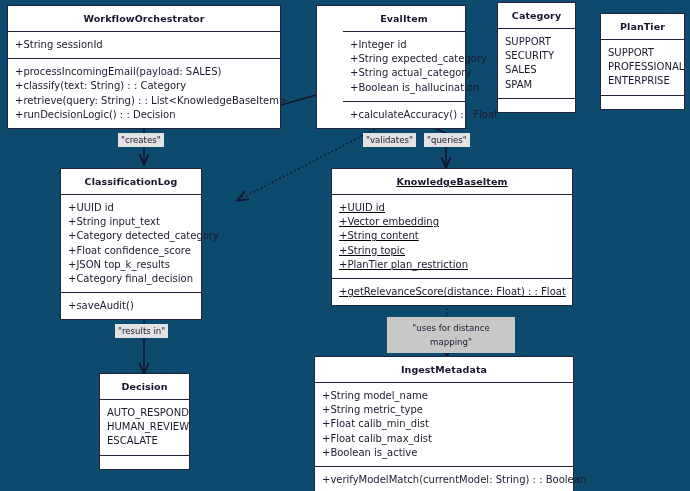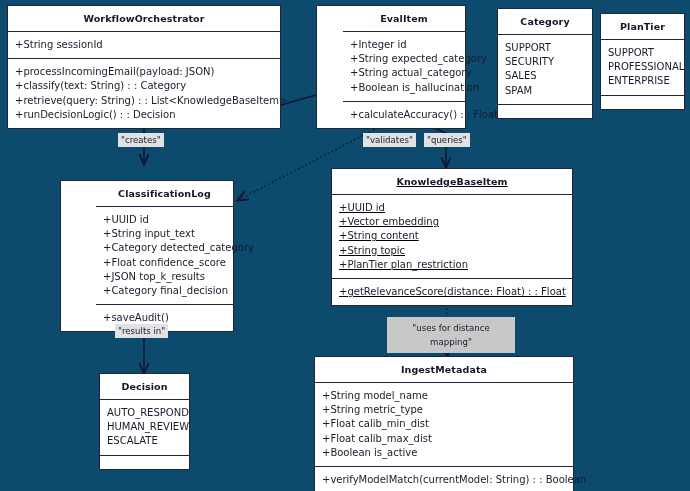--- a/index.html
+++ b/index.html
@@ -109,62 +109,62 @@
 
     <path d="M 447,300 L 447,356" stroke="#14142b" stroke-width="1.5" fill="none" stroke-dasharray="1.6,2.6" marker-end="url(#arrowDotted)"></path>
   </svg>
 
   <div class="uml-box" style="left:7px; top:5px; width:274px;">
     <div class="uml-title">WorkflowOrchestrator</div>
     <div class="uml-section">
       <div class="uml-line">+String sessionId</div>
     </div>
     <div class="uml-section">
-      <div class="uml-line">+processIncomingEmail(payload: JSON)</div>
+      <div class="uml-line">+processIncomingEmail(payload: SALES)</div>
       <div class="uml-line">+classify(text: String) : : Category</div>
       <div class="uml-line">+retrieve(query: String) : : List&lt;KnowledgeBaseItem&gt;</div>
       <div class="uml-line">+runDecisionLogic() : : Decision</div>
     </div>
   </div>
 
   <div class="uml-box" style="left:316px; top:5px; width:150px;padding-left:26px;">
     <div class="uml-title">EvalItem</div>
     <div class="uml-section">
       <div class="uml-line">+Integer id</div>
       <div class="uml-line">+String expected_category</div>
       <div class="uml-line">+String actual_category</div>
       <div class="uml-line">+Boolean is_hallucination</div>
     </div>
     <div class="uml-section">
       <div class="uml-line">+calculateAccuracy() : : Float</div>
     </div>
   </div>
 
-  <div class="uml-box" style="left:497px; top:8px; width:96px;">
+  <div class="uml-box" style="left:497px; top:2px; width:79px;">
     <div class="uml-title">Category</div>
     <div class="uml-section">
       <div class="uml-line">SUPPORT</div>
       <div class="uml-line">SECURITY</div>
       <div class="uml-line">SALES</div>
       <div class="uml-line">SPAM</div>
     </div>
     <div class="uml-section empty"></div>
   </div>
 
   <div class="uml-box" style="left:600px; top:13px; width:85px;">
     <div class="uml-title">PlanTier</div>
     <div class="uml-section">
       <div class="uml-line">SUPPORT</div>
       <div class="uml-line">PROFESSIONAL</div>
       <div class="uml-line">ENTERPRISE</div>
     </div>
     <div class="uml-section empty"></div>
   </div>
 
-  <div class="uml-box" style="left:60px; top:180px; width:174px;padding-left:35px;">
+  <div class="uml-box" style="left:60px; top:168px; width:142px;">
     <div class="uml-title">ClassificationLog</div>
     <div class="uml-section">
       <div class="uml-line">+UUID id</div>
       <div class="uml-line">+String input_text</div>
       <div class="uml-line">+Category detected_category</div>
       <div class="uml-line">+Float confidence_score</div>
       <div class="uml-line">+JSON top_k_results</div>
       <div class="uml-line">+Category final_decision</div>
     </div>
     <div class="uml-section">

